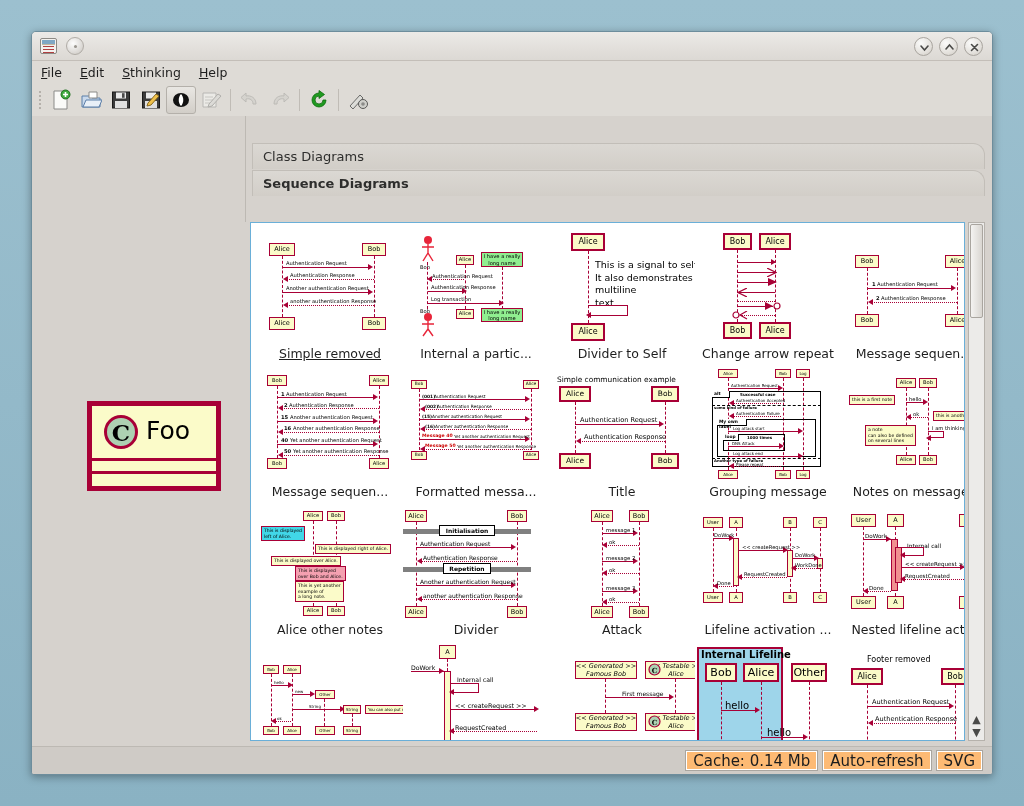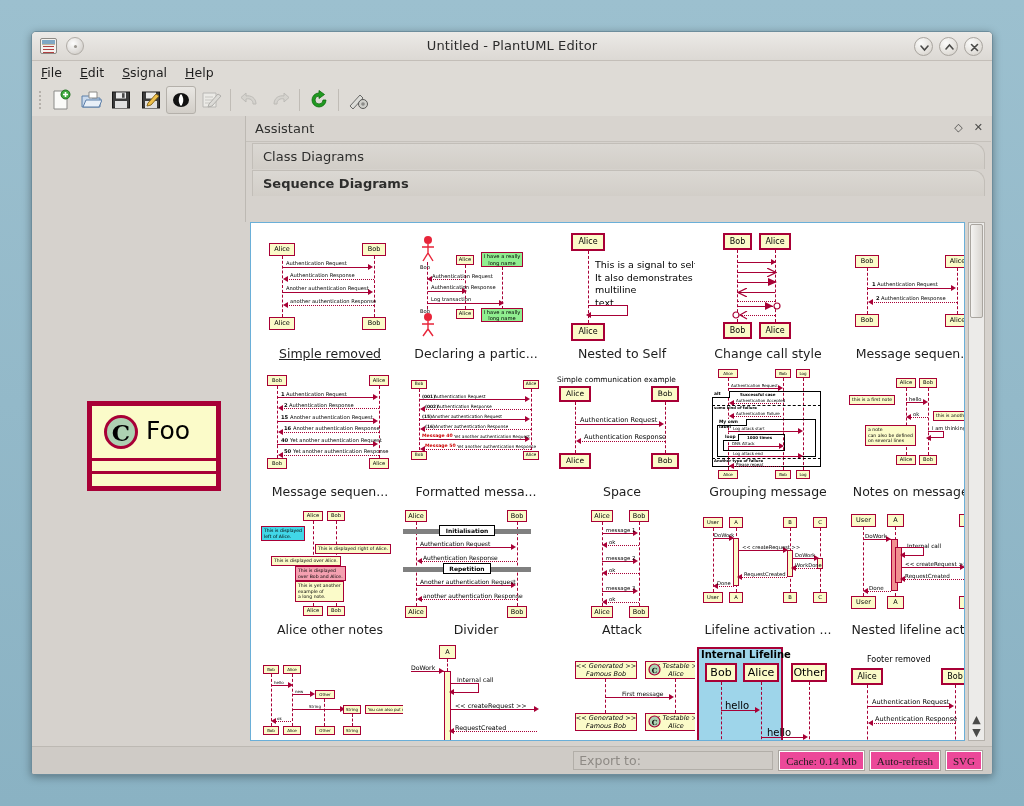--- a/index.html
+++ b/index.html
@@ -232,34 +232,33 @@
     display:flex; align-items:center; justify-content:flex-end;
     padding-right:10px; gap:6px;
   }
   .export-field {
     width:200px; height:19px; background:#cfcbc6;
     border:1px solid #b2aea8; color:#8e8a85; font-size:12.5px;
     padding:1px 5px; line-height:16px;
   }
   .sb-cell {
     height:19px; border:1px solid #ffffff; outline:1px solid #a9a59f;
-    background:#ec4899; color:#1d1d1d; font-size:11px;
-    padding:1px 6px; line-height:16px;font-family:Liberation Serif, serif;
+    background:#fdba74; color:#1d1d1d; font-size:15px;
+    padding:1px 6px; line-height:16px;
   }
 </style>
 </head>
 <body>
 
 <div id="desktop">
 <div id="window">
 
   <div class="titlebar">
     <div class="tb-icon-left"></div>
     <div class="tb-shade"></div>
-    <div class="title-text">Untitled - PlantUML Editor</div>
     <div class="winbtns">
       <div class="winbtn">
         <svg width="13" height="13" viewBox="0 0 13 13">
               <path d="M3 5 L6.5 9 L10 5" stroke="#4a4a48" stroke-width="1.6" fill="none" stroke-linecap="round"></path>
             </svg>
       </div>
       <div class="winbtn">
         <svg width="13" height="13" viewBox="0 0 13 13">
               <path d="M3 8 L6.5 4 L10 8" stroke="#4a4a48" stroke-width="1.6" fill="none" stroke-linecap="round"></path>
             </svg>
@@ -268,21 +267,21 @@
         <svg width="13" height="13" viewBox="0 0 13 13">
               <path d="M3.5 3.5 L9.5 9.5 M9.5 3.5 L3.5 9.5" stroke="#4a4a48" stroke-width="1.6" stroke-linecap="round"></path>
             </svg>
       </div>
     </div>
   </div>
 
   <div class="menubar">
     <div class="menu-item"><u>F</u><span>ile</span></div>
     <div class="menu-item"><u>E</u><span>dit</span></div>
-    <div class="menu-item"><u>S</u><span>signal</span></div>
+    <div class="menu-item"><u>S</u><span>thinking</span></div>
     <div class="menu-item"><u>H</u><span>elp</span></div>
   </div>
 
   <div class="toolbar">
     <div class="grip"></div>
 
     <div class="tbtn">
       <svg width="22" height="22" viewBox="0 0 22 22">
         <path d="M4 2 h9 l4 4 v14 h-13 z" fill="#fafaf8" stroke="#8a8a88" stroke-width="1"></path>
         <path d="M13 2 v4 h4" fill="#e2e2de" stroke="#8a8a88" stroke-width="1"></path>
@@ -369,27 +368,20 @@
       <div class="hdr">
         <div class="circ">C</div>
         <div class="cname">Foo</div>
       </div>
       <div class="cbar" style="top:52px"></div>
       <div class="cbar" style="top:65px"></div>
     </div>
   </div>
 
   <div class="dock">
-    <div class="dock-title">
-      <span>Assistant</span>
-      <div class="dock-tools">
-        <span>◇</span>
-        <span>✕</span>
-      </div>
-    </div>
     <div class="section-head bold" style="top:54px">
       <span>Sequence Diagrams</span>
     </div>
     <div class="section-head" style="top:27px">
       <span>Class Diagrams</span>
     </div>
   </div>
 
   <div class="scrollarea">
 
@@ -450,38 +442,38 @@
               <div class="ahead r" style="left:96px;top:71px;"></div>
               <div class="msg" style="left:28px;top:67px;">Log transaction</div>
               <div class="msg" style="left:17px;top:79px;">Bob</div>
               <svg style="position:absolute;left:16px;top:84px" width="18" height="24">
                 <circle cx="9" cy="4" r="4" fill="#e8253a"></circle>
                 <path d="M9 8 v8 M3 11 h12 M9 16 l-5 7 M9 16 l5 7" stroke="#e8253a" stroke-width="1.4" fill="none"></path>
               </svg>
               <div class="box" style="left:53px;top:80px;width:18px;height:10px;">Alice</div>
               <div class="box" style="left:78px;top:79px;width:42px;height:14px;background:#90ee90;line-height:1.2;white-space:normal;">I have a really long name</div>
             </div>
-            <div class="caption">Declaring a partic...</div>
+            <div class="caption">Internal a partic...</div>
           </div>
 
           <div class="cell">
             <div class="thumb">
               <div class="box big" style="left:22px;top:4px;width:34px;height:18px;">Alice</div>
               <div class="lifeline" style="left:39px;top:22px;height:72px;"></div>
               <div style="position:absolute;left:46px;top:30px;font-size:9.5px;line-height:12.5px;color:#000;white-space:pre;">This is a signal to self.
 It also demonstrates
 multiline
 text</div>
               <div class="arrow" style="left:39px;top:76px;width:40px;"></div>
               <div class="arrow" style="left:39px;top:86px;width:40px;"></div>
               <div style="position:absolute;left:78px;top:76px;width:0;height:11px;border-left:1px solid #a80036;"></div>
               <div class="ahead l" style="left:37px;top:83px;"></div>
               <div class="box big" style="left:22px;top:94px;width:34px;height:18px;">Alice</div>
             </div>
-            <div class="caption">Nested to Self</div>
+            <div class="caption">Divider to Self</div>
           </div>
 
           <div class="cell">
             <div class="thumb">
               <div class="box big" style="left:28px;top:4px;width:29px;height:17px;">Bob</div>
               <div class="box big" style="left:64px;top:4px;width:32px;height:17px;">Alice</div>
               <div class="lifeline" style="left:42px;top:21px;height:72px;"></div>
               <div class="lifeline" style="left:80px;top:21px;height:72px;"></div>
               <div class="arrow" style="left:42px;top:33px;width:38px;"></div>
               <div class="ahead r" style="left:76px;top:30px;"></div>
@@ -504,21 +496,21 @@
                     <circle cx="12" cy="4" r="3" fill="#fff" stroke="#a80036" stroke-width="1.2"></circle>
               </svg>
               <div class="arrow dot" style="left:46px;top:86px;width:34px;"></div>
               <svg style="position:absolute;left:37px;top:82px" width="16" height="9">
                 <circle cx="4" cy="4" r="3" fill="#fff" stroke="#a80036" stroke-width="1.2"></circle>
                     <path d="M15 0 L8 4 L15 8" stroke="#a80036" fill="none" stroke-width="1.2"></path>
               </svg>
               <div class="box big" style="left:28px;top:93px;width:29px;height:17px;">Bob</div>
               <div class="box big" style="left:64px;top:93px;width:32px;height:17px;">Alice</div>
             </div>
-            <div class="caption">Change call style</div>
+            <div class="caption">Change arrow repeat</div>
           </div>
 
           <div class="cell">
             <div class="thumb">
               <div class="box mid" style="left:14px;top:26px;width:24px;height:13px;">Bob</div>
               <div class="box mid" style="left:104px;top:26px;width:25px;height:13px;">Alice</div>
               <div class="lifeline" style="left:26px;top:39px;height:46px;"></div>
               <div class="lifeline" style="left:116px;top:39px;height:46px;"></div>
               <div class="arrow" style="left:26px;top:59px;width:86px;"></div>
               <div class="ahead r" style="left:110px;top:56px;"></div>
@@ -632,21 +624,21 @@
               <div class="lifeline" style="left:116px;top:35px;height:51px;"></div>
               <div class="arrow" style="left:26px;top:57px;width:86px;"></div>
               <div class="ahead r" style="left:110px;top:54px;"></div>
               <div class="msg" style="left:31px;top:49px;font-size:6.6px;">Authentication Request</div>
               <div class="arrow dot" style="left:30px;top:74px;width:86px;"></div>
               <div class="ahead l" style="left:27px;top:71px;"></div>
               <div class="msg" style="left:35px;top:66px;font-size:6.6px;">Authentication Response</div>
               <div class="box big" style="left:10px;top:86px;width:32px;height:16px;font-size:7.5px;">Alice</div>
               <div class="box big" style="left:102px;top:86px;width:28px;height:16px;font-size:7.5px;">Bob</div>
             </div>
-            <div class="caption">Space</div>
+            <div class="caption">Title</div>
           </div>
 
           <div class="cell">
             <div class="thumb">
               <div class="box" style="left:23px;top:2px;width:20px;height:9px;font-size:4px;">Alice</div>
               <div class="box" style="left:80px;top:2px;width:16px;height:9px;font-size:4px;">Bob</div>
               <div class="box" style="left:101px;top:2px;width:14px;height:9px;font-size:4px;">Log</div>
               <div class="lifeline" style="left:33px;top:11px;height:92px;"></div>
               <div class="lifeline" style="left:88px;top:11px;height:92px;"></div>
               <div class="lifeline" style="left:108px;top:11px;height:92px;"></div>
@@ -1020,22 +1012,19 @@
               <div class="msg" style="left:34px;top:72px;font-size:6.6px;">Authentication Response</div>
             </div>
           </div>
         </div>
 
       </div>
     </div>
   </div>
 
   <div class="statusbar">
-    <div class="export-field">
-      <span>Export to:</span>
-    </div>
     <div class="sb-cell">Cache: 0.14 Mb</div>
     <div class="sb-cell">Auto-refresh</div>
     <div class="sb-cell">SVG</div>
   </div>
 
 </div>
 </div>
 
 </body></html>

